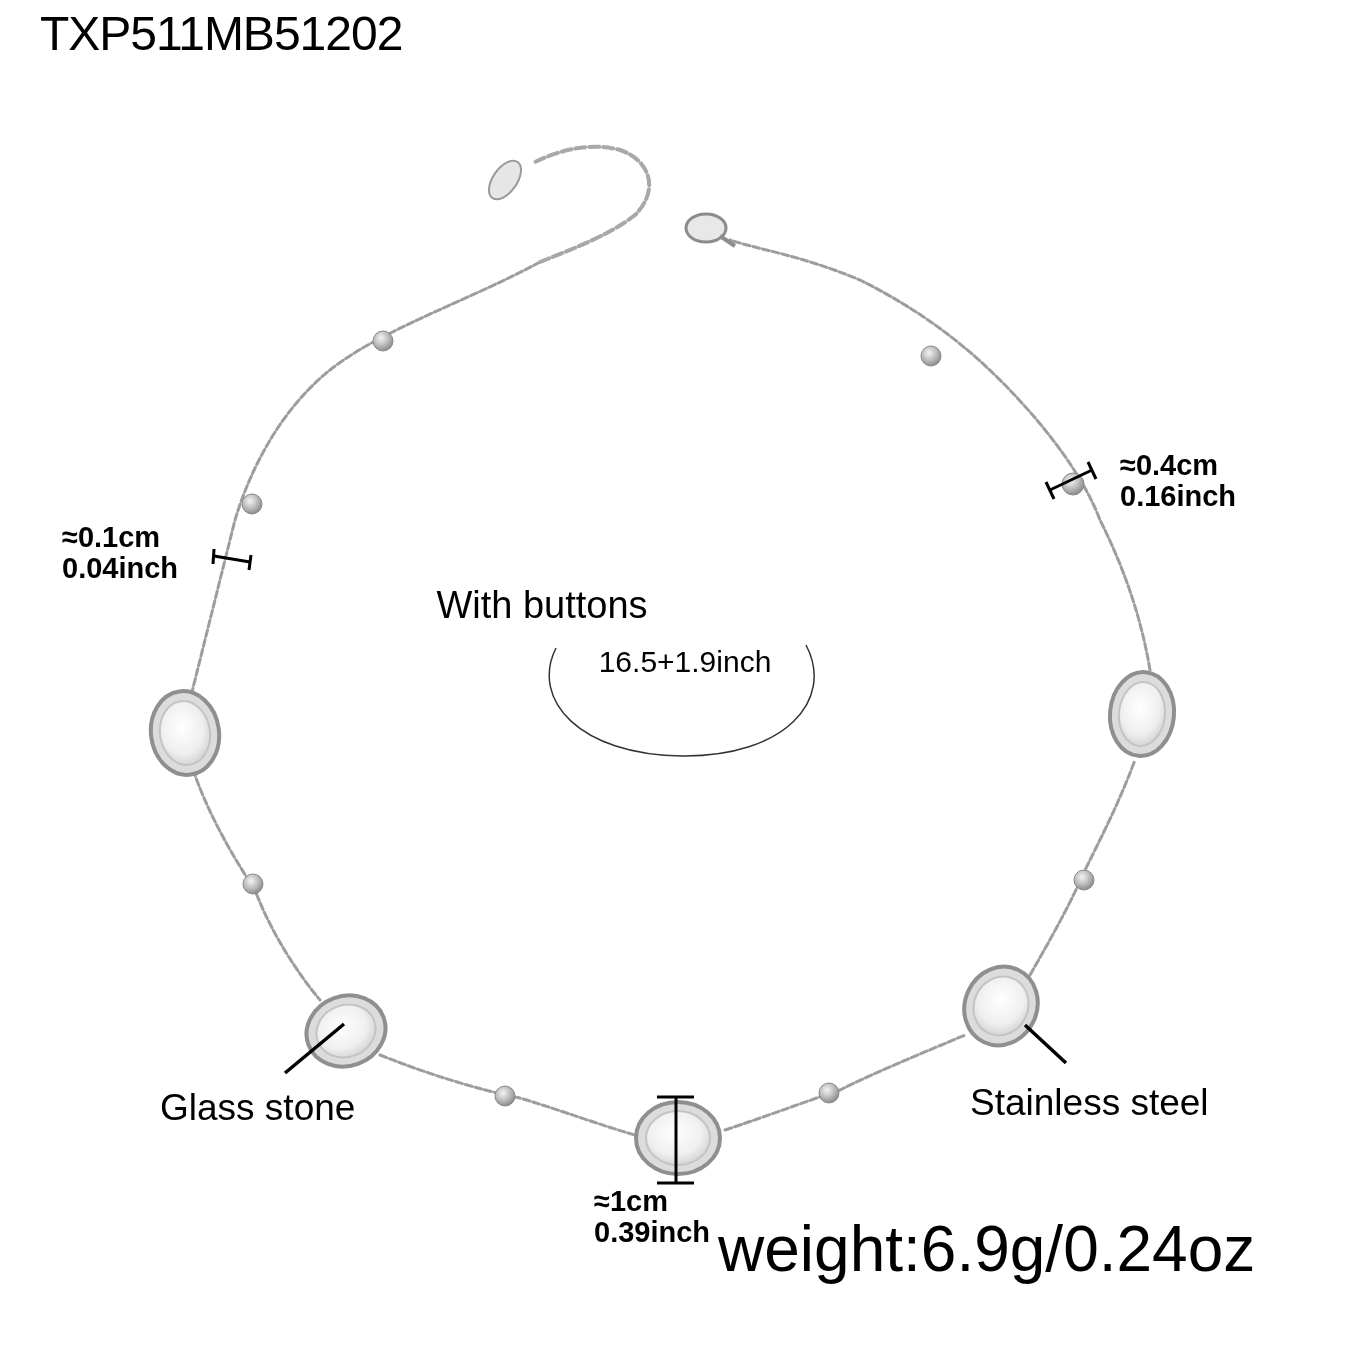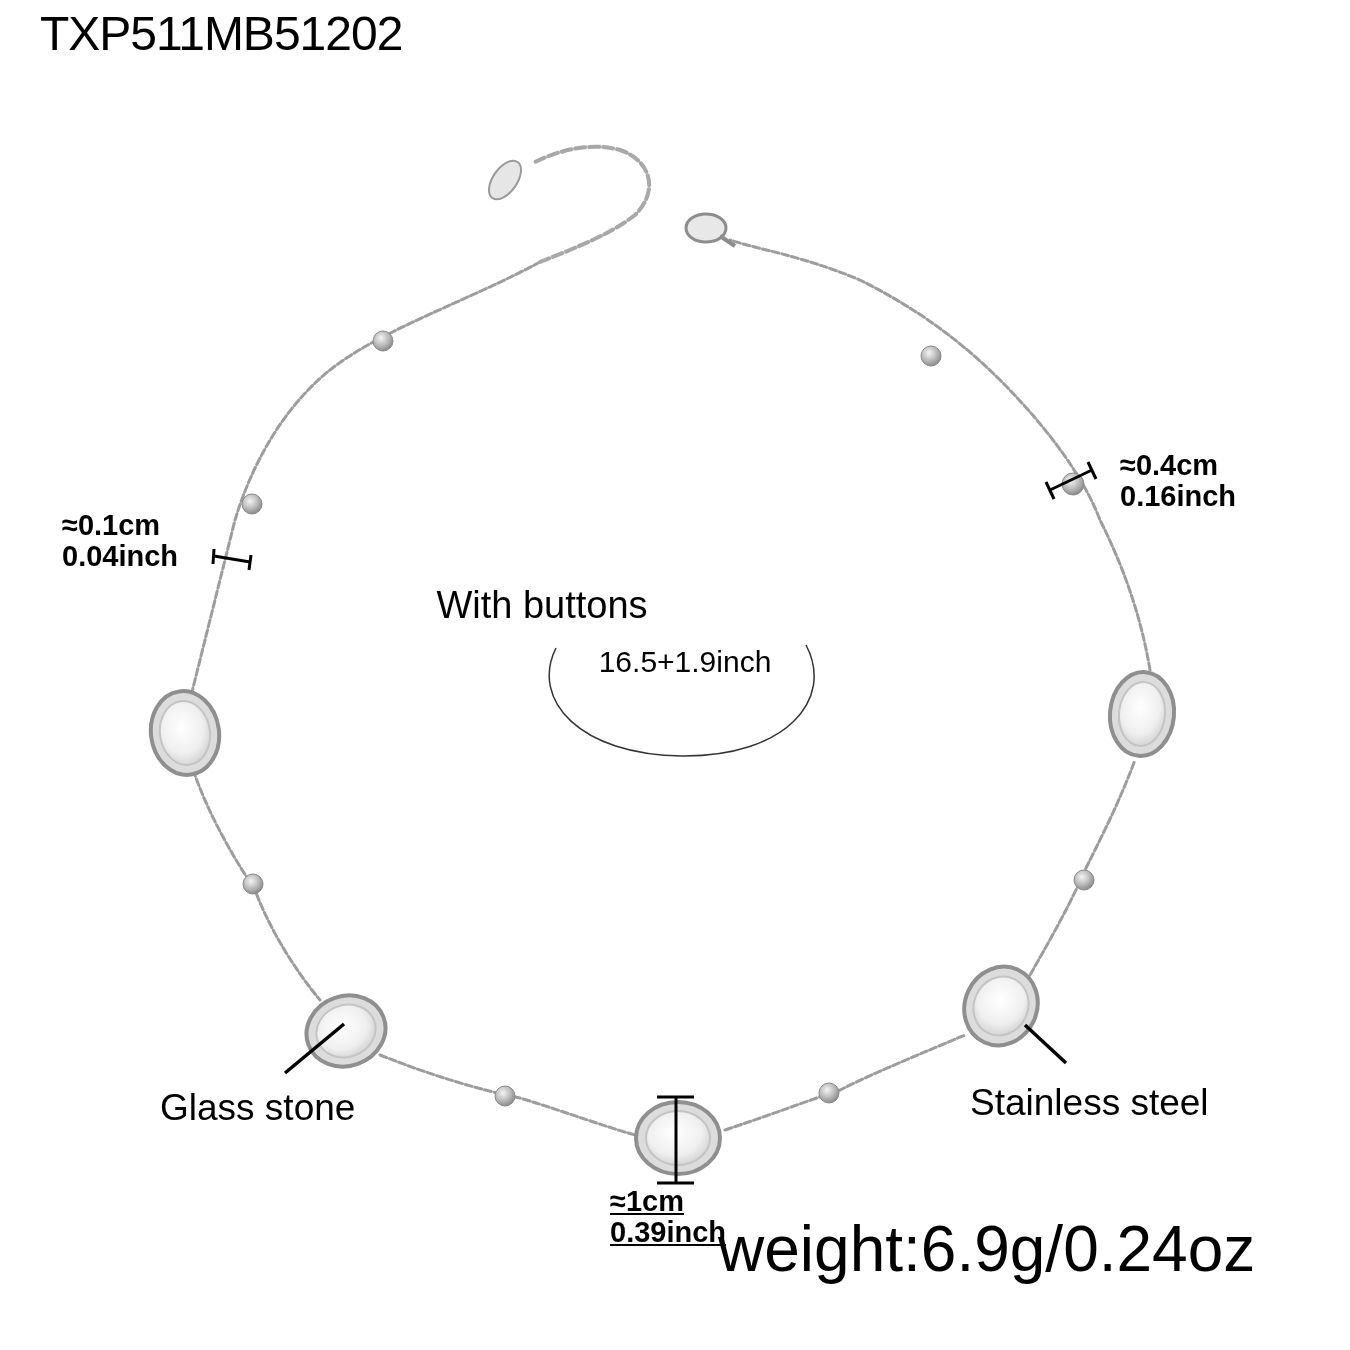--- a/index.html
+++ b/index.html
@@ -118,39 +118,39 @@
 
     <line x1="285" y1="1073" x2="344" y2="1024" stroke-width="3.5"></line>
     <line x1="1025" y1="1025" x2="1066" y2="1063" stroke-width="3.5"></line>
 
     <path d="M 556 648 C 530 700, 580 755, 682 756 C 785 757, 835 700, 806 645" stroke="#333" stroke-width="1.5"></path>
   </g>
 </svg>
 
 <div class="abs sku">TXP511MB51202</div>
 
-<div class="abs dim" style="left:62px; top:510px;">
+<div class="abs dim" style="left:62px; top:522px;">
   <span class="l">≈0.1cm</span>
   <span class="l">0.04inch</span>
 </div>
 
 <div class="abs dim" style="left:1120px; top:434px;margin-top:16px;">
   <span class="l">≈0.4cm</span>
   <span class="l">0.16inch</span>
 </div>
 
 <div class="abs center-title">
   <span>With buttons</span>
 </div>
 
 <div class="abs length">
   <div>16.5+1.9inch</div>
 </div>
 
 <div class="abs label" style="left:160px; top:1080px;">Glass stone</div>
 <div class="abs label" style="left:970px; top:1075px;">Stainless steel</div>
 
-<div class="abs dim" style="left:610px; top:1186px;text-decoration:underline;">
+<div class="abs dim" style="left:594px; top:1186px;">
   <span class="l">≈1cm</span>
   <span class="l">0.39inch</span>
 </div>
 
 <div class="abs weight">weight:6.9g/0.24oz</div>
 
 </body></html>

